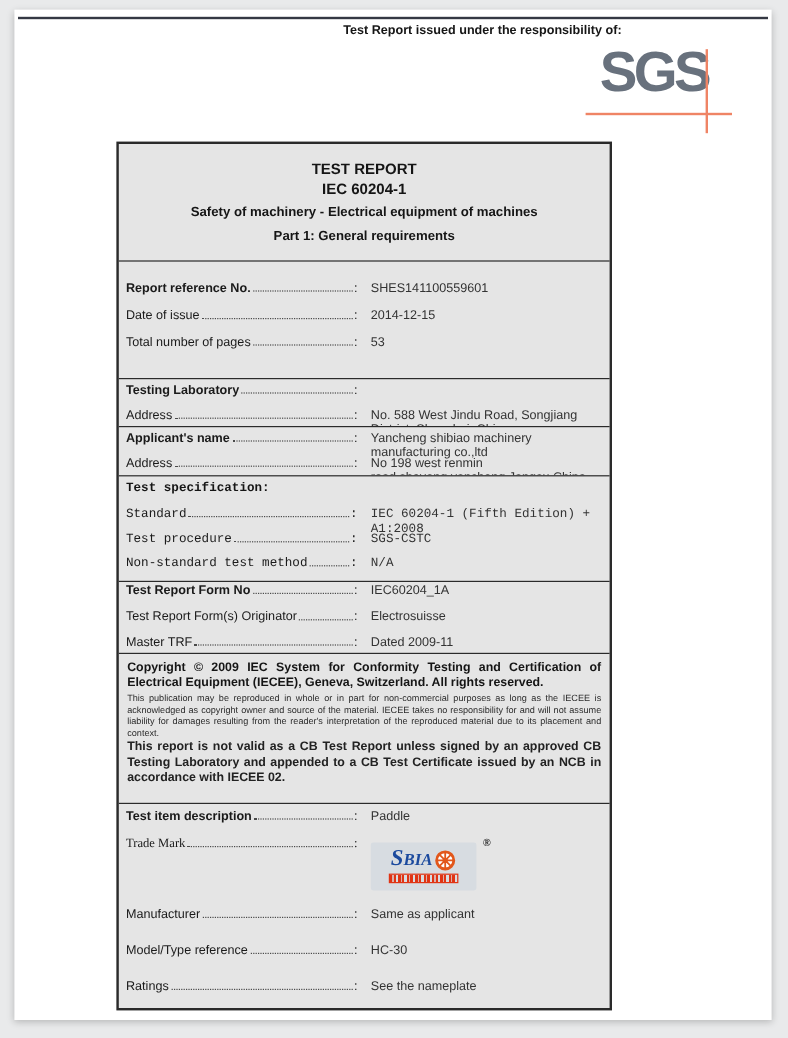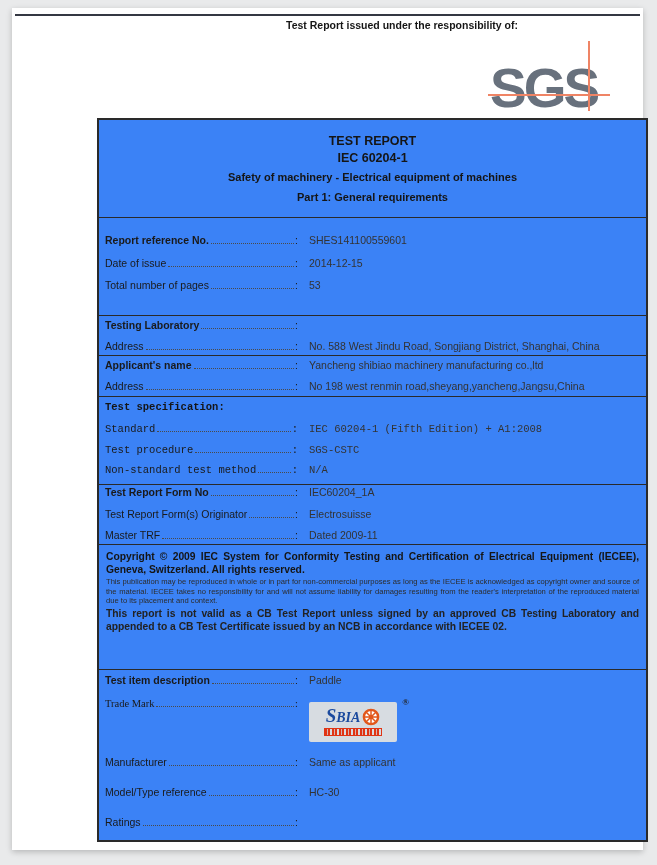--- a/index.html
+++ b/index.html
@@ -21,30 +21,30 @@
     position:absolute; left:3px; right:3px; top:6px; height:2px;
     background:#343843;
   }
   .header-note {
     position:absolute; left:265px; top:11px; width:250px;
     text-align:center; font-size:10.5px; font-weight:bold; color:#161616;
   }
   
   .sgs-text {
     position:absolute; left:478px; top:22px; width:110px;
-    text-align:left; font-size:55px; font-weight:bold; line-height:60px;
-    letter-spacing:-3px; color:#68717d;margin-top:28px;
+    text-align:center; font-size:47px; font-weight:bold; line-height:60px;
+    letter-spacing:-3px; color:#68717d;
   }
   .sgs-hline { position:absolute; left:476px; top:86px; width:122px; height:2px; background:#ef8465; }
   .sgs-vline { position:absolute; left:576px; top:33px; width:2px; height:70px; background:#ef8465; }
 
   
   .report-table {
-    position:absolute; left:85px; top:110px; width:551px; height:724px;
-    border:2px solid #2a2a2a; background:#3b82f6;
+    position:absolute; left:85px; top:110px; width:413px; height:724px;
+    border:2px solid #2a2a2a; background:#e5e5e5;
   }
   .group { border-bottom:1.5px solid #2a2a2a; overflow:hidden; }
   .group:last-child { border-bottom:none; }
 
   .title-block { height:98px; text-align:center; font-weight:bold; padding-top:13px; color:#151515; }
   .t-sm { font-size:12.5px; line-height:17px; }
   .t-lg { font-size:11px; line-height:20px; }
 
   .g-a { height:98px; padding-top:16px; }
   .g-b { height:40px; padding-top:3px; }
@@ -291,17 +291,18 @@
             <span class="colon">:</span>
           </span>
         <span class="val">HC-30</span>
       </div>
       <div class="row r-tall">
         <span class="labelzone">
             <span class="lab">Ratings</span>
             <span class="leader"></span>
             <span class="colon">:</span>
           </span>
+        <span class="val">See the nameplate</span>
       </div>
     </div>
 
   </div>
 </div>
 
 </body></html>

